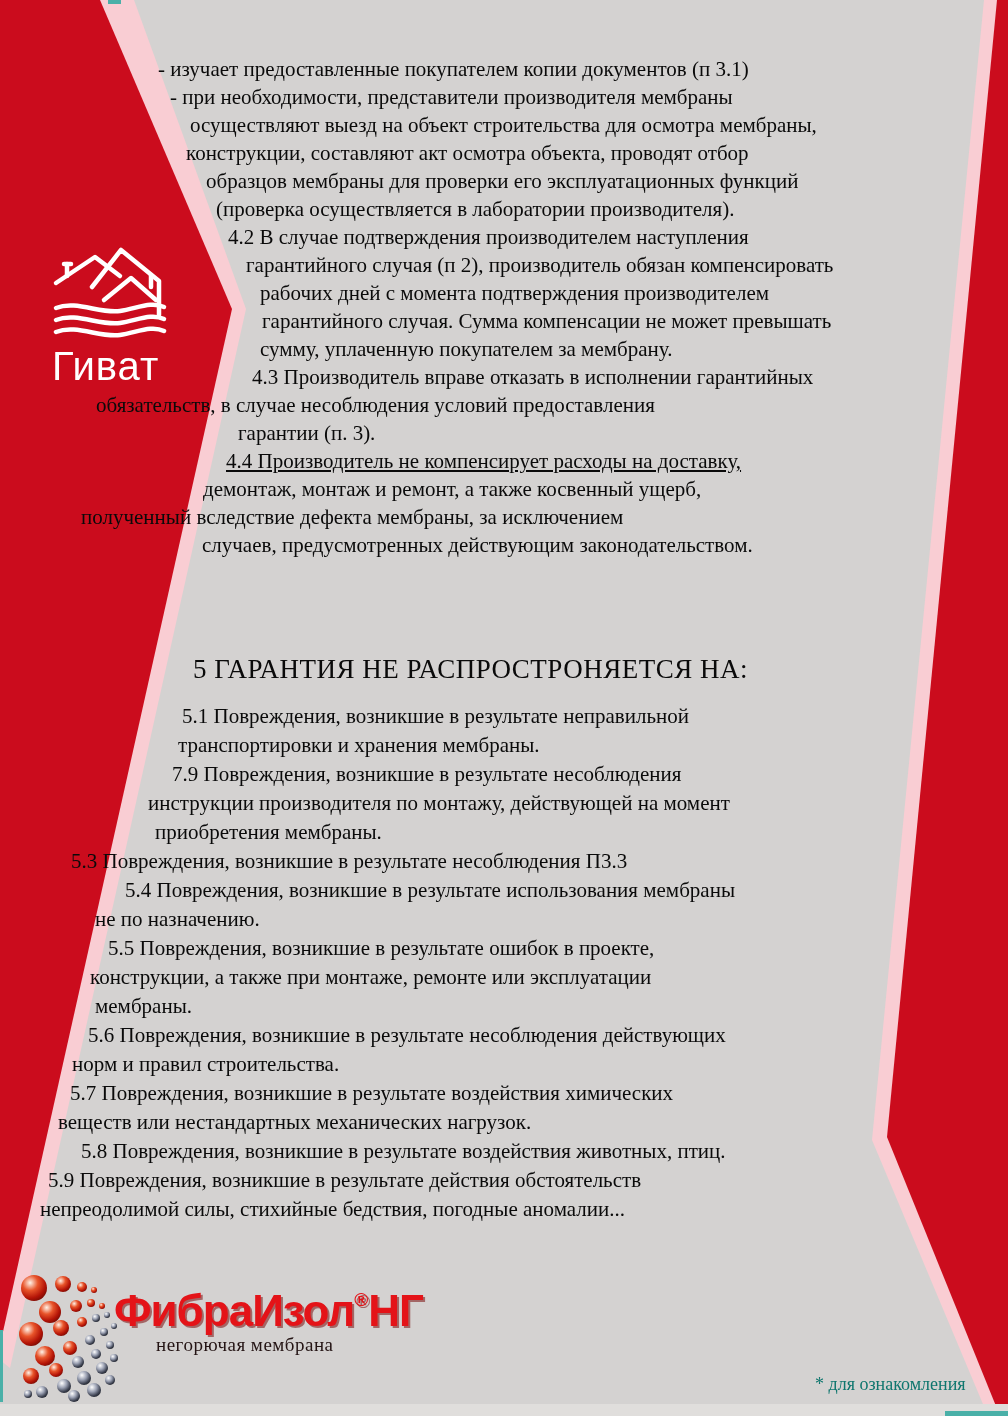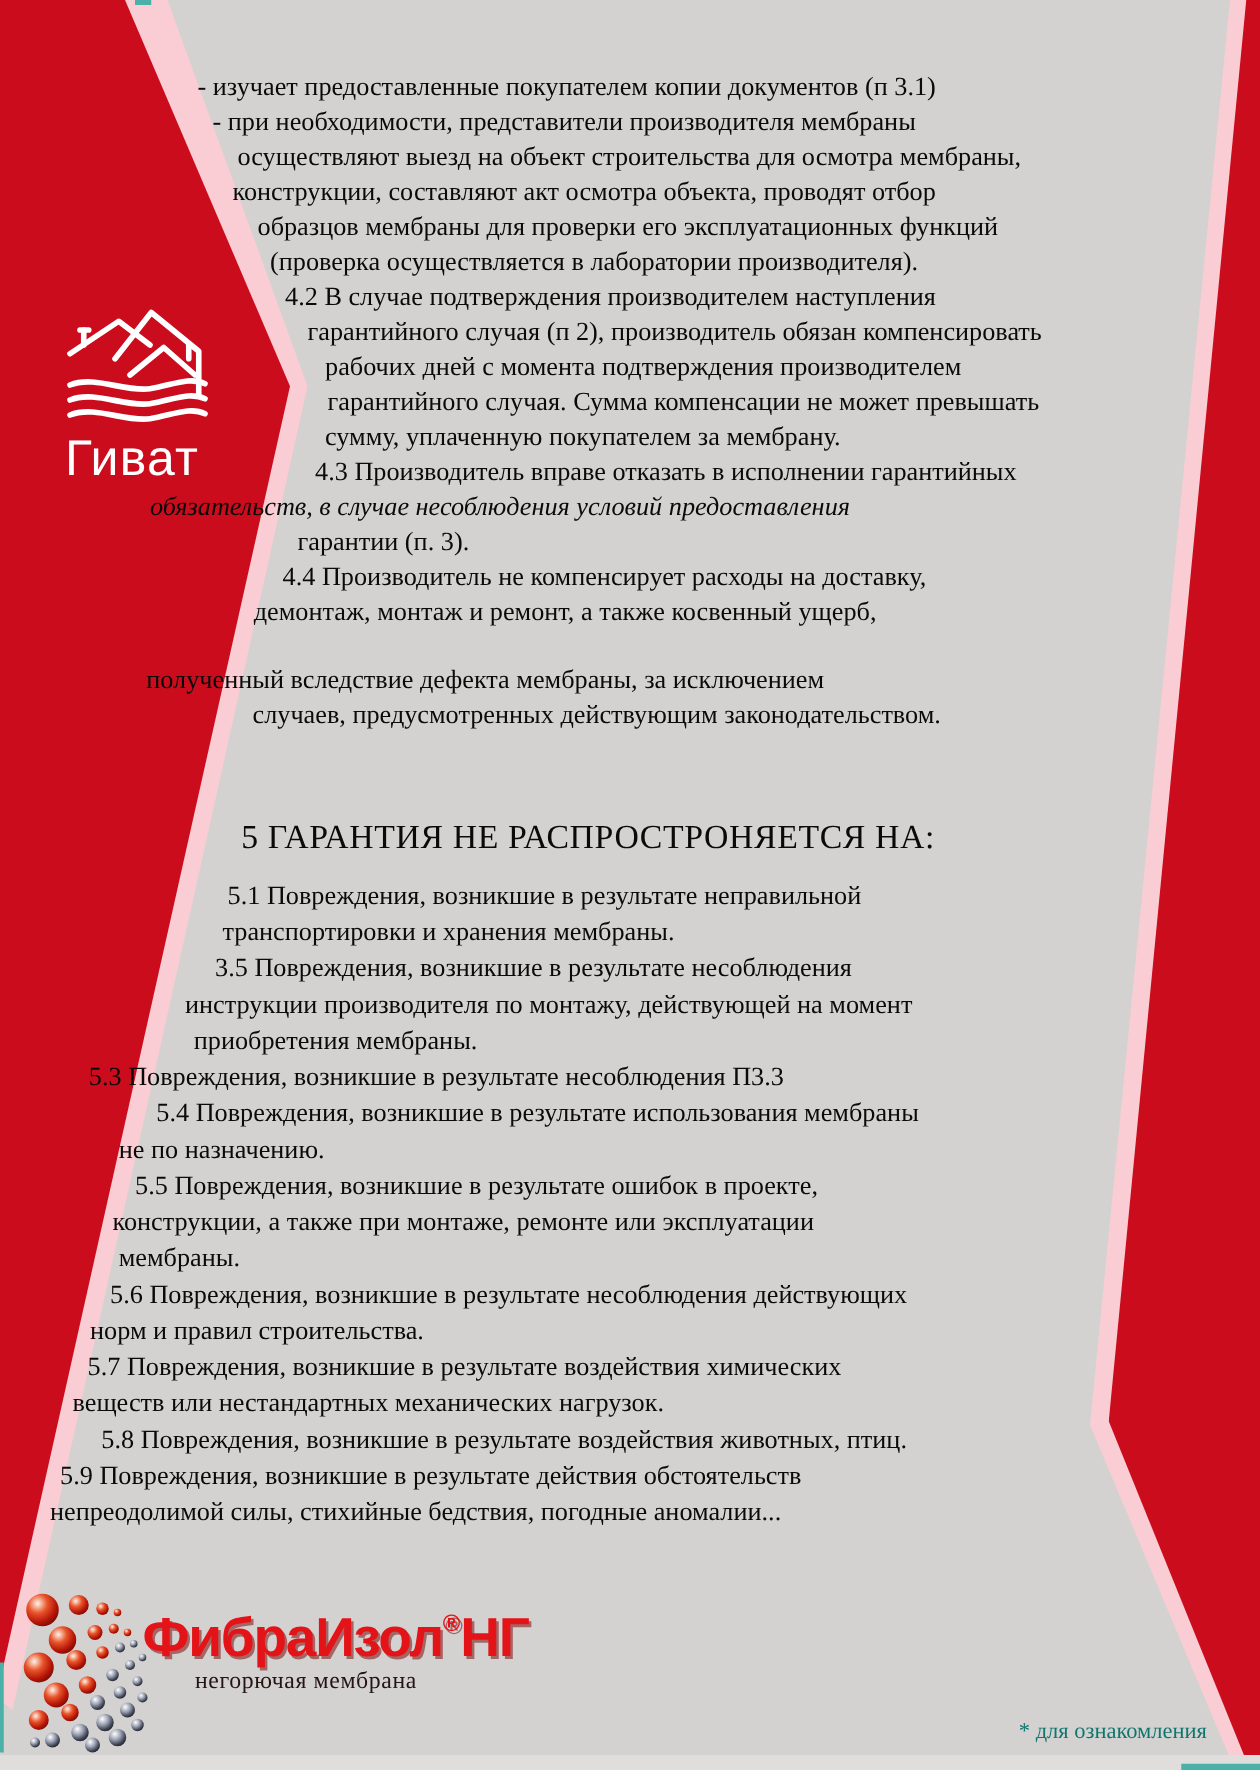--- a/index.html
+++ b/index.html
@@ -91,34 +91,34 @@
       <div class="tline" style="padding-left: 190px;">осуществляют выезд на объект строительства для осмотра мембраны,</div>
       <div class="tline" style="padding-left: 186px;">конструкции, составляют акт осмотра объекта, проводят отбор</div>
       <div class="tline" style="padding-left: 206px;">образцов мембраны для проверки его эксплуатационных функций</div>
       <div class="tline" style="padding-left: 216px;">(проверка осуществляется в лаборатории производителя).</div>
       <div class="tline" style="padding-left: 228px;">4.2 В случае подтверждения производителем наступления</div>
       <div class="tline" style="padding-left: 246px;">гарантийного случая (п 2), производитель обязан компенсировать</div>
       <div class="tline" style="padding-left: 260px;">рабочих дней с момента подтверждения производителем</div>
       <div class="tline" style="padding-left: 262px;">гарантийного случая. Сумма компенсации не может превышать</div>
       <div class="tline" style="padding-left: 260px;">сумму, уплаченную покупателем за мембрану.</div>
       <div class="tline" style="padding-left: 252px;">4.3 Производитель вправе отказать в исполнении гарантийных</div>
-      <div class="tline" style="padding-left: 120px; font-style: italic;">обязательств, в случае несоблюдения условий предоставления</div>
+      <div class="tline" style="padding-left: 96px;">обязательств, в случае несоблюдения условий предоставления</div>
       <div class="tline" style="padding-left: 238px;">гарантии (п. 3).</div>
-      <div class="tline" style="padding-left: 226px;">4.4 Производитель не компенсирует расходы на доставку,</div>
+      <div class="tline" style="padding-left: 226px; text-decoration: underline;">4.4 Производитель не компенсирует расходы на доставку,</div>
       <div class="tline" style="padding-left: 203px;">демонтаж, монтаж и ремонт, а также косвенный ущерб,</div>
-      <div class="tline" style="padding-left: 117px; margin-top: 26px;">полученный вследствие дефекта мембраны, за исключением</div>
+      <div class="tline" style="padding-left: 81px;">полученный вследствие дефекта мембраны, за исключением</div>
       <div class="tline" style="padding-left: 202px;">случаев, предусмотренных действующим законодательством.</div>
     </div>
 
   <h2 class="sec5-heading">5 ГАРАНТИЯ НЕ РАСПРОСТРОНЯЕТСЯ НА:</h2>
 
   <div id="sec5" class="textblock sec5">
       <div class="tline" style="padding-left: 182px;">5.1 Повреждения, возникшие в результате неправильной</div>
       <div class="tline" style="padding-left: 178px;">транспортировки и хранения мембраны.</div>
-      <div class="tline" style="padding-left: 172px;">3.5 Повреждения, возникшие в результате несоблюдения</div>
+      <div class="tline" style="padding-left: 172px;">7.9 Повреждения, возникшие в результате несоблюдения</div>
       <div class="tline" style="padding-left: 148px;">инструкции производителя по монтажу, действующей на момент</div>
       <div class="tline" style="padding-left: 155px;">приобретения мембраны.</div>
       <div class="tline" style="padding-left: 71px;">5.3 Повреждения, возникшие в результате несоблюдения П3.3</div>
       <div class="tline" style="padding-left: 125px;">5.4 Повреждения, возникшие в результате использования мембраны</div>
       <div class="tline" style="padding-left: 64px; margin-left: 31px;">не по назначению.</div>
       <div class="tline" style="padding-left: 108px;">5.5 Повреждения, возникшие в результате ошибок в проекте,</div>
       <div class="tline" style="padding-left: 90px;">конструкции, а также при монтаже, ремонте или эксплуатации</div>
       <div class="tline" style="padding-left: 95px;">мембраны.</div>
       <div class="tline" style="padding-left: 88px;">5.6 Повреждения, возникшие в результате несоблюдения действующих</div>
       <div class="tline" style="padding-left: 72px;">норм и правил строительства.</div>

